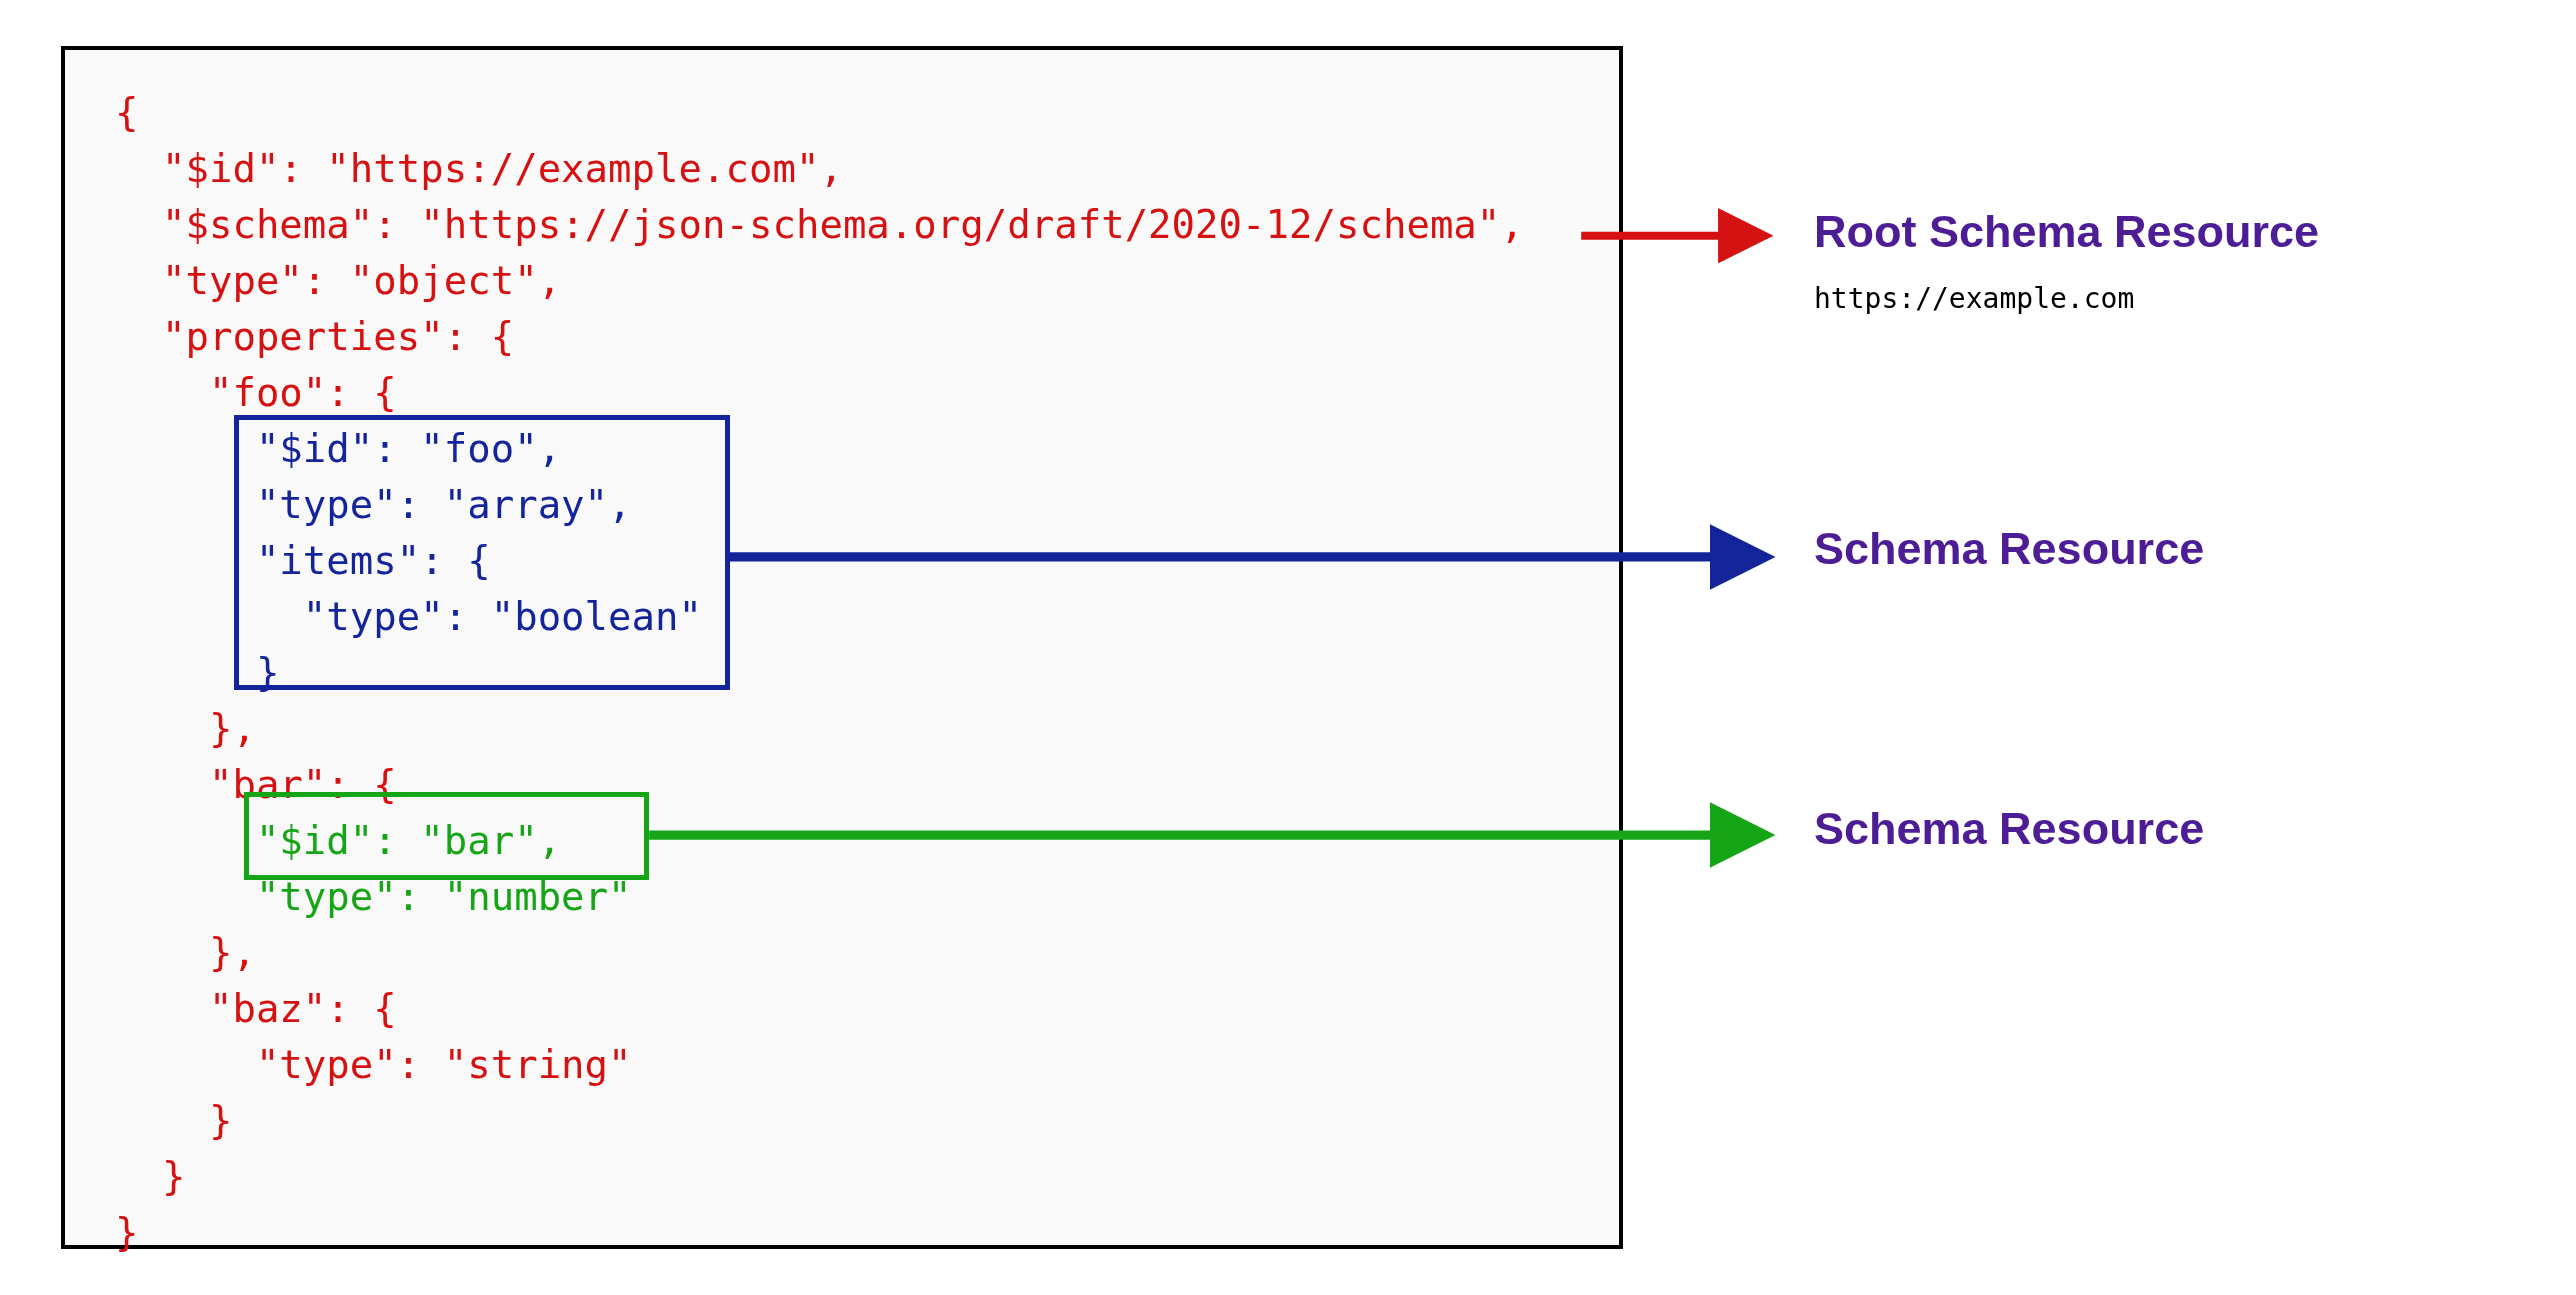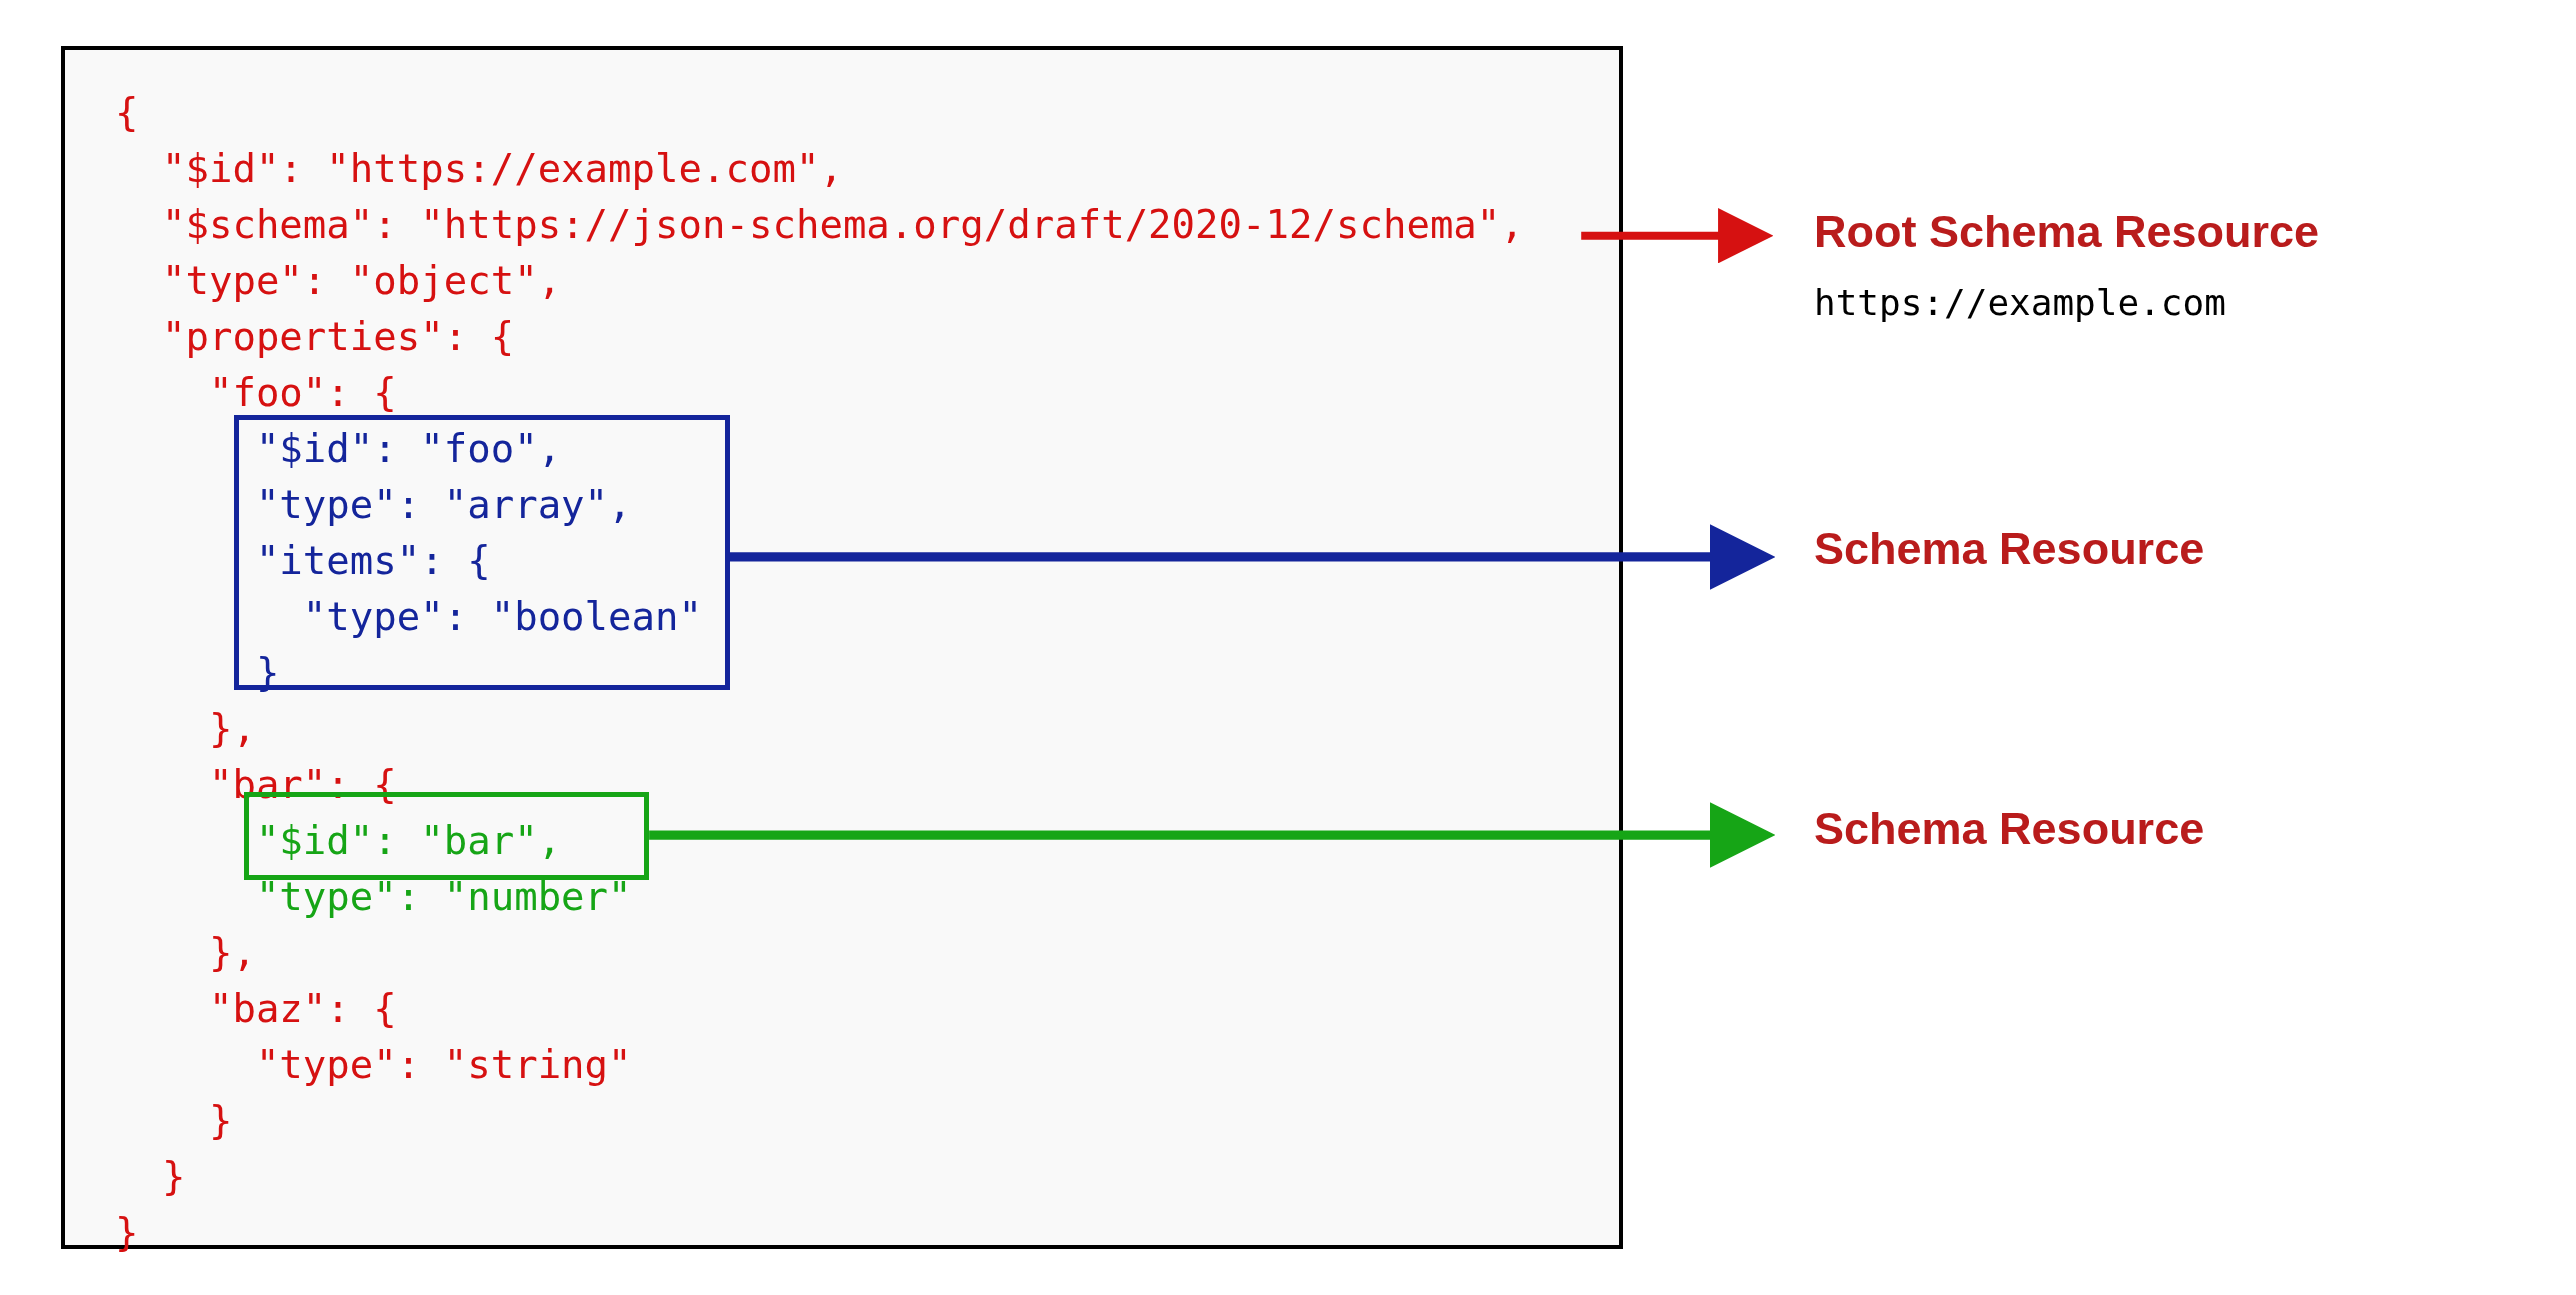--- a/index.html
+++ b/index.html
@@ -80,26 +80,26 @@
     pointer-events: none;
   }
 
   
   .label-group { position: absolute; }
   .label-title {
     font-family: "Liberation Sans", sans-serif;
     font-weight: bold;
     font-size: 45px;
     line-height: 1.05;
-    color: #b91c1c;
+    color: #4c1d95;
     white-space: nowrap;
   }
   .label-url {
     font-family: "DejaVu Sans Mono", monospace;
-    font-size: 36px;
+    font-size: 28px;
     line-height: 1.05;
     color: #000000;
     white-space: nowrap;
     margin-top: 29px;
   }
 
   #grp-root  { left: 1814px; top: 208px;  }
   #grp-foo   { left: 1814px; top: 525px;  }
   #grp-bar   { left: 1814px; top: 805px; }
 </style>

